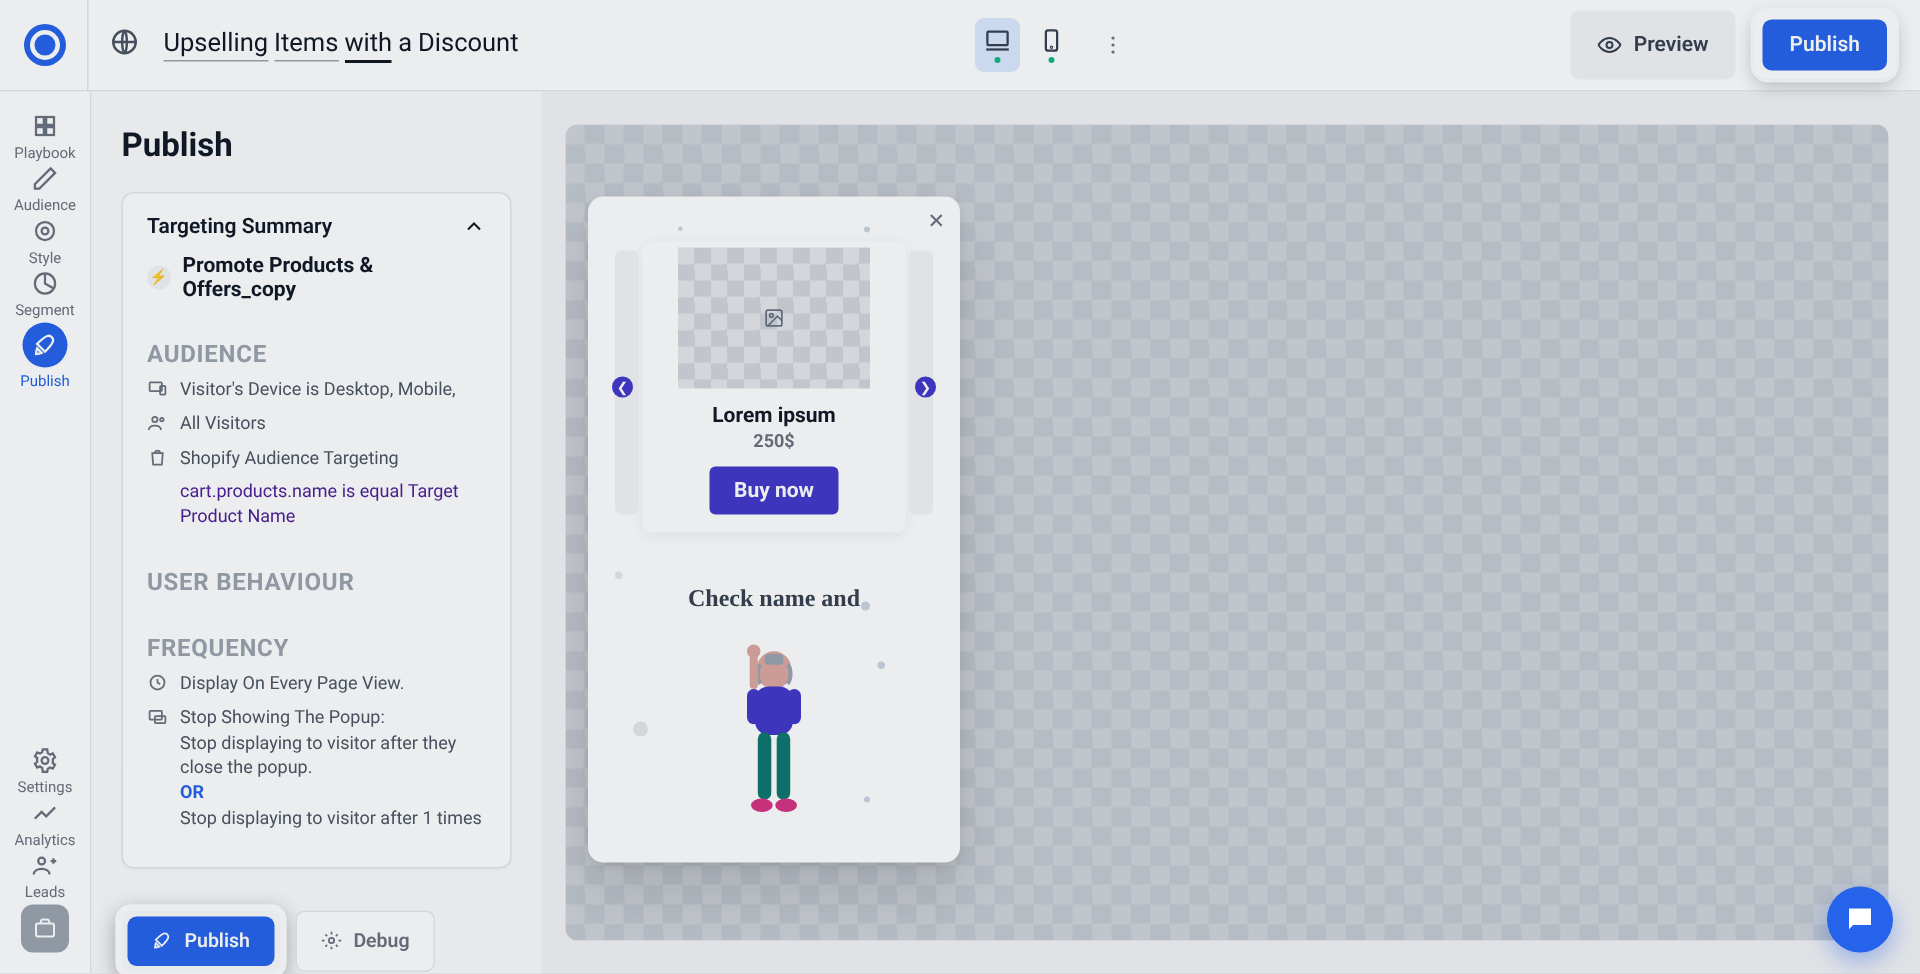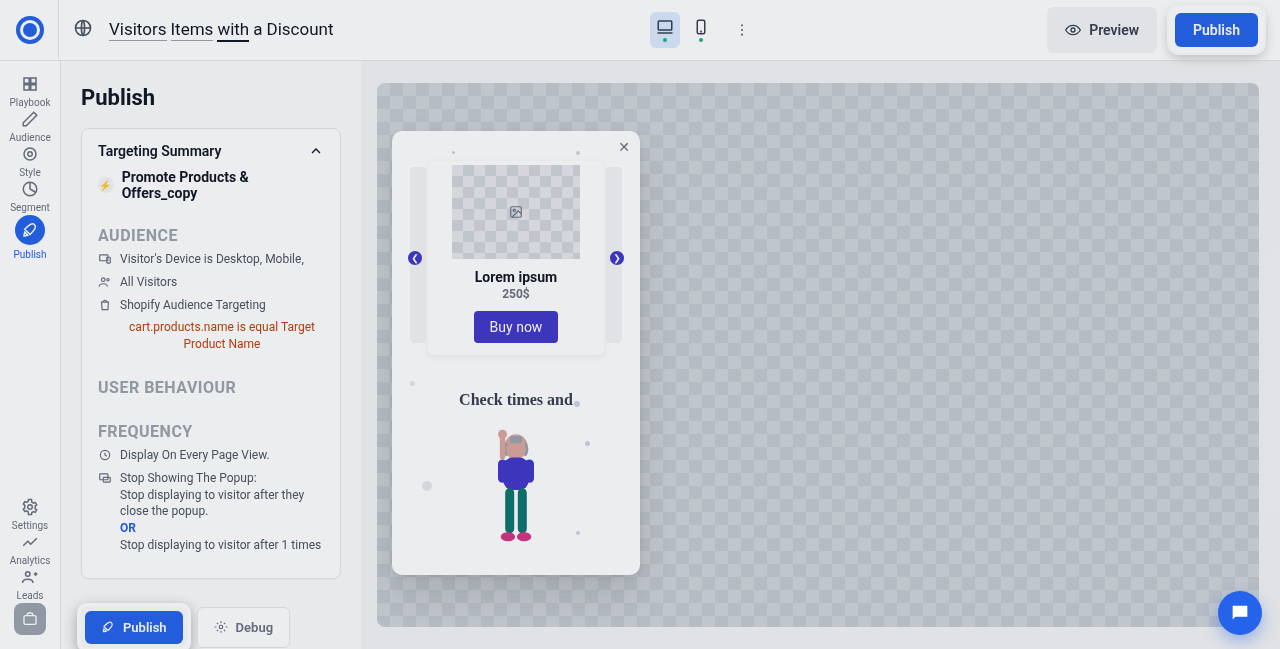--- a/index.html
+++ b/index.html
@@ -46,21 +46,21 @@
   .panel-title{font-size:22px;font-weight:700;color:#111827;margin-bottom:18px;}
   .card{background:#fff;border:1px solid #e5e7eb;border-radius:8px;padding:14px 16px 18px;box-shadow:0 1px 2px rgba(0,0,0,0.03);}
   .card-header{display:flex;justify-content:space-between;align-items:center;font-weight:600;font-size:14px;color:#111827;margin-bottom:10px;}
   .promote-row{display:flex;align-items:center;gap:8px;margin-bottom:14px;}
   .promote-badge{width:16px;height:16px;border-radius:50%;background:#f3f4f6;display:flex;align-items:center;justify-content:center;font-size:10px;color:#111827;}
   .promote-title{font-weight:700;font-size:14px;color:#111827;}
   .section-label{font-size:16px;letter-spacing:0.5px;color:#9ca3af;font-weight:700;margin:25px 0 6px;}
   .info-row{display:flex;align-items:flex-start;gap:8px;font-size:12px;color:#4b5563;margin-bottom:6px;line-height:1.4;}
   .info-row svg{flex-shrink:0;width:14px;height:14px;color:#6b7280;margin-top:1px;}
   .or-text{color:#2563eb;font-weight:700;}
-  .sub-indent{margin-left:22px;font-size:12px;color:#c2410c;line-height:1.4;text-align:center;}
+  .sub-indent{margin-left:22px;font-size:12px;color:#4c1d95;line-height:1.4;}
 
   .progress-track{height:4px;background:#e5e7eb;border-radius:2px;margin-top:14px;}
 
   .panel-footer{margin-top:auto;display:flex;gap:10px;padding-top:14px;}
   .publish-bottom-highlight{border:4px solid #fff;border-radius:10px;box-shadow:0 4px 14px rgba(0,0,0,0.3);padding:4px;margin:-4px;}
   .publish-bottom-btn{display:flex;align-items:center;gap:8px;background:#2563eb;color:#fff;font-weight:600;font-size:13px;padding:9px 16px;border-radius:6px;cursor:pointer;}
   .debug-btn{display:flex;align-items:center;gap:8px;border:1px solid #e5e7eb;background:#fff;color:#6b7280;font-weight:600;font-size:13px;padding:9px 16px;border-radius:6px;cursor:pointer;}
 
   
   .canvas-wrap{position:absolute;top:83px;left:377px;width:882px;height:544px;border-radius:8px;overflow:hidden;
@@ -76,21 +76,21 @@
   .car-nav{position:absolute;top:50%;transform:translateY(-50%);width:14px;height:14px;border-radius:50%;background:#4338ca;color:#fff;display:flex;align-items:center;justify-content:center;font-size:9px;cursor:pointer;}
   .car-nav.left{left:-2px;}
   .car-nav.right{right:-2px;}
   .car-card{margin:0 18px;background:#fff;border-radius:6px;padding:4px 6px 12px;box-shadow:0 2px 10px rgba(0,0,0,0.06);}
   .img-ph{margin:0 auto;width:128px;height:94px;background:repeating-conic-gradient(#d1d5db 0% 25%,#e5e7eb 0% 50%);background-size:22px 22px;display:flex;align-items:center;justify-content:center;color:#6b7280;}
   .car-side{position:absolute;top:6px;width:16px;height:176px;background:#f3f4f6;border-radius:4px;}
   .car-side.l{left:0px;}
   .car-side.r{right:0px;}
   .prod-title{text-align:center;font-weight:700;font-size:14px;color:#111827;margin-top:10px;}
   .prod-price{text-align:center;font-weight:700;font-size:12px;color:#6b7280;margin-top:2px;}
-  .buy-btn{display:block;margin:10px auto 0;background:#4338ca;color:#fff;font-weight:400;font-size:14px;padding:8px 16px;border-radius:4px;cursor:pointer;width:fit-content;}
+  .buy-btn{display:block;margin:10px auto 0;background:#4338ca;color:#fff;font-weight:700;font-size:14px;padding:8px 16px;border-radius:4px;cursor:pointer;width:fit-content;}
   .popup-headline{text-align:center;font-family:Georgia, 'Times New Roman', serif;font-weight:600;color:#374151;font-size:16px;line-height:1.35;margin-top:34px;padding:0 20px;}
   .character{width:72px;height:130px;margin:14px auto 0;position:relative;}
 
   
   .scrim{position:absolute;inset:0;background:rgba(17,24,39,0.08);pointer-events:none;}
 
   
   .chat-fab{position:absolute;right:18px;bottom:14px;width:44px;height:44px;border-radius:50%;background:#2563eb;color:#fff;display:flex;align-items:center;justify-content:center;box-shadow:0 6px 16px rgba(37,99,235,0.4);cursor:pointer;}
 
   
@@ -102,21 +102,21 @@
 <div class="topbar">
   <div class="logo"></div>
   <div class="topbar-divider"></div>
   <span>
     <svg class="globe-icon" viewBox="0 0 24 24" fill="none" stroke="currentColor" stroke-width="2">
         <circle cx="12" cy="12" r="9"></circle>
         <path d="M3 12h18M12 3c2.5 3 2.5 15 0 18M12 3c-2.5 3-2.5 15 0 18"></path>
       </svg>
   </span>
   <div class="title-input">
-    <span class="title-underline">Visitors</span><span class="title-underline">Items</span><span class="title-underline" style="border-bottom-width:2px;border-color:#111827;">with</span><span class="title-no">a</span><span class="title-no">Discount</span>
+    <span class="title-underline">Upselling</span><span class="title-underline">Items</span><span class="title-underline" style="border-bottom-width:2px;border-color:#111827;">with</span><span class="title-no">a</span><span class="title-no">Discount</span>
   </div>
 
   <div class="device-toggle">
     <div class="device-btn active">
       <svg viewBox="0 0 24 24" fill="none" stroke="currentColor" stroke-width="2">
           <rect x="3" y="4" width="18" height="12" rx="1"></rect>
           <path d="M2 20h20"></path>
         </svg>
       <span class="dot-green"></span>
     </div>
@@ -327,21 +327,21 @@
               <circle cx="9" cy="9" r="2"></circle>
               <path d="M21 15l-5-5L5 21"></path>
             </svg>
         </div>
         <div class="prod-title">Lorem ipsum</div>
         <div class="prod-price">250$</div>
         <div class="buy-btn"><span>Buy now</span></div>
       </div>
     </div>
     <div class="popup-headline">
-      <div>Check times and</div>
+      <div>Check name and</div>
     </div>
     <div class="character">
       <svg viewBox="0 0 80 140" width="72" height="130">
 
         <ellipse cx="40" cy="22" rx="13" ry="14" fill="#dca8a0"></ellipse>
         <rect x="33" y="10" width="14" height="8" rx="3" fill="#9ca3af"></rect>
         <path d="M30 18c-3 3-3 10 0 14" stroke="#9ca3af" stroke-width="3" fill="none"></path>
         <path d="M50 18c3 3 3 10 0 14" stroke="#9ca3af" stroke-width="3" fill="none"></path>
         <rect x="26" y="34" width="28" height="36" rx="10" fill="#4338ca"></rect>
         <rect x="20" y="36" width="10" height="26" rx="5" fill="#4338ca"></rect>

